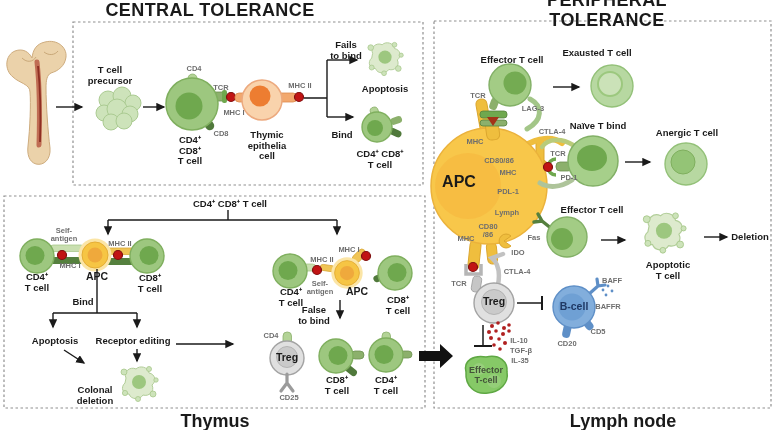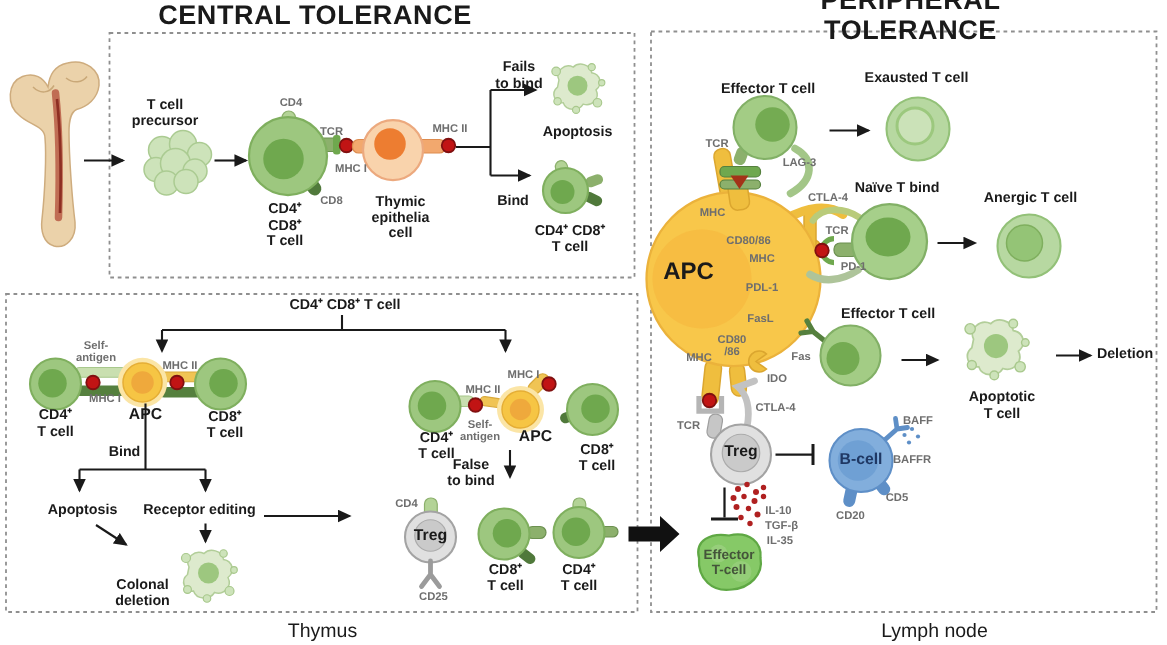--- a/index.html
+++ b/index.html
@@ -7,21 +7,21 @@
          font-family:"Liberation Sans",sans-serif;}
   .stage svg.layer{position:absolute;left:0;top:0;}
   .lbl{position:absolute;transform:translate(-50%,-50%);white-space:pre-line;text-align:center;
        line-height:1.12;color:#1a1a1a;pointer-events:none;}
   .title{font-size:18px;font-weight:bold;letter-spacing:.4px;}
   .sec{transform:none;text-align:left;font-size:12px;font-weight:bold;}
   .cell{font-size:9.5px;font-weight:bold;}
   .cellx{font-size:10.5px;font-weight:bold;}
   .mol{font-size:7.5px;font-weight:bold;color:#6e6e6e;}
   .apc-big{font-size:16px;font-weight:bold;}
-  .footer{font-size:13px;font-weight:normal;}
+  .footer{font-size:18px;font-weight:bold;}
   .navy{color:#1F3864;}
   .blob-txt{font-size:9px;font-weight:bold;color:#44543a;}
 </style>
 </head>
 <body>
 
 <div class="stage">
 
 <svg class="layer" width="778" height="430" viewBox="0 0 778 430">
   <defs>
@@ -328,31 +328,31 @@
 <div class="lbl cell" style="left:337px;top:386px">CD8⁺
 T cell</div>
 <div class="lbl cell" style="left:386px;top:386px">CD4⁺
 T cell</div>
 <div class="lbl footer" style="left:215px;top:421px">Thymus</div>
 
 <div class="lbl apc-big" style="left:459px;top:182px">APC</div>
 <div class="lbl cell" style="left:512px;top:60px">Effector T cell</div>
 <div class="lbl mol" style="left:478px;top:96px">TCR</div>
 <div class="lbl mol" style="left:533px;top:109px">LAG-3</div>
-<div class="lbl cell" style="left:611px;top:53px">Exausted T cell</div>
+<div class="lbl cell" style="left:597px;top:53px">Exausted T cell</div>
 <div class="lbl cell" style="left:598px;top:126px">Naïve T bind</div>
 <div class="lbl mol" style="left:552px;top:132px">CTLA-4</div>
 <div class="lbl mol" style="left:558px;top:154px">TCR</div>
 <div class="lbl mol" style="left:569px;top:178px">PD-1</div>
 <div class="lbl cell" style="left:687px;top:133px">Anergic T cell</div>
 <div class="lbl mol" style="left:475px;top:142px">MHC</div>
 <div class="lbl mol" style="left:499px;top:161px">CD80/86</div>
 <div class="lbl mol" style="left:508px;top:173px">MHC</div>
 <div class="lbl mol" style="left:508px;top:192px">PDL-1</div>
-<div class="lbl mol" style="left:507px;top:213px">FasL</div>
+<div class="lbl mol" style="left:507px;top:213px">Lymph</div>
 <div class="lbl mol" style="left:488px;top:231px">CD80
 /86</div>
 <div class="lbl mol" style="left:466px;top:239px">MHC</div>
 <div class="lbl mol" style="left:518px;top:253px">IDO</div>
 <div class="lbl mol" style="left:534px;top:238px">Fas</div>
 <div class="lbl cell" style="left:592px;top:210px">Effector T cell</div>
 <div class="lbl cell" style="left:668px;top:271px">Apoptotic
 T cell</div>
 <div class="lbl cell" style="left:750px;top:237px">Deletion</div>
 <div class="lbl mol" style="left:517px;top:272px">CTLA-4</div>

